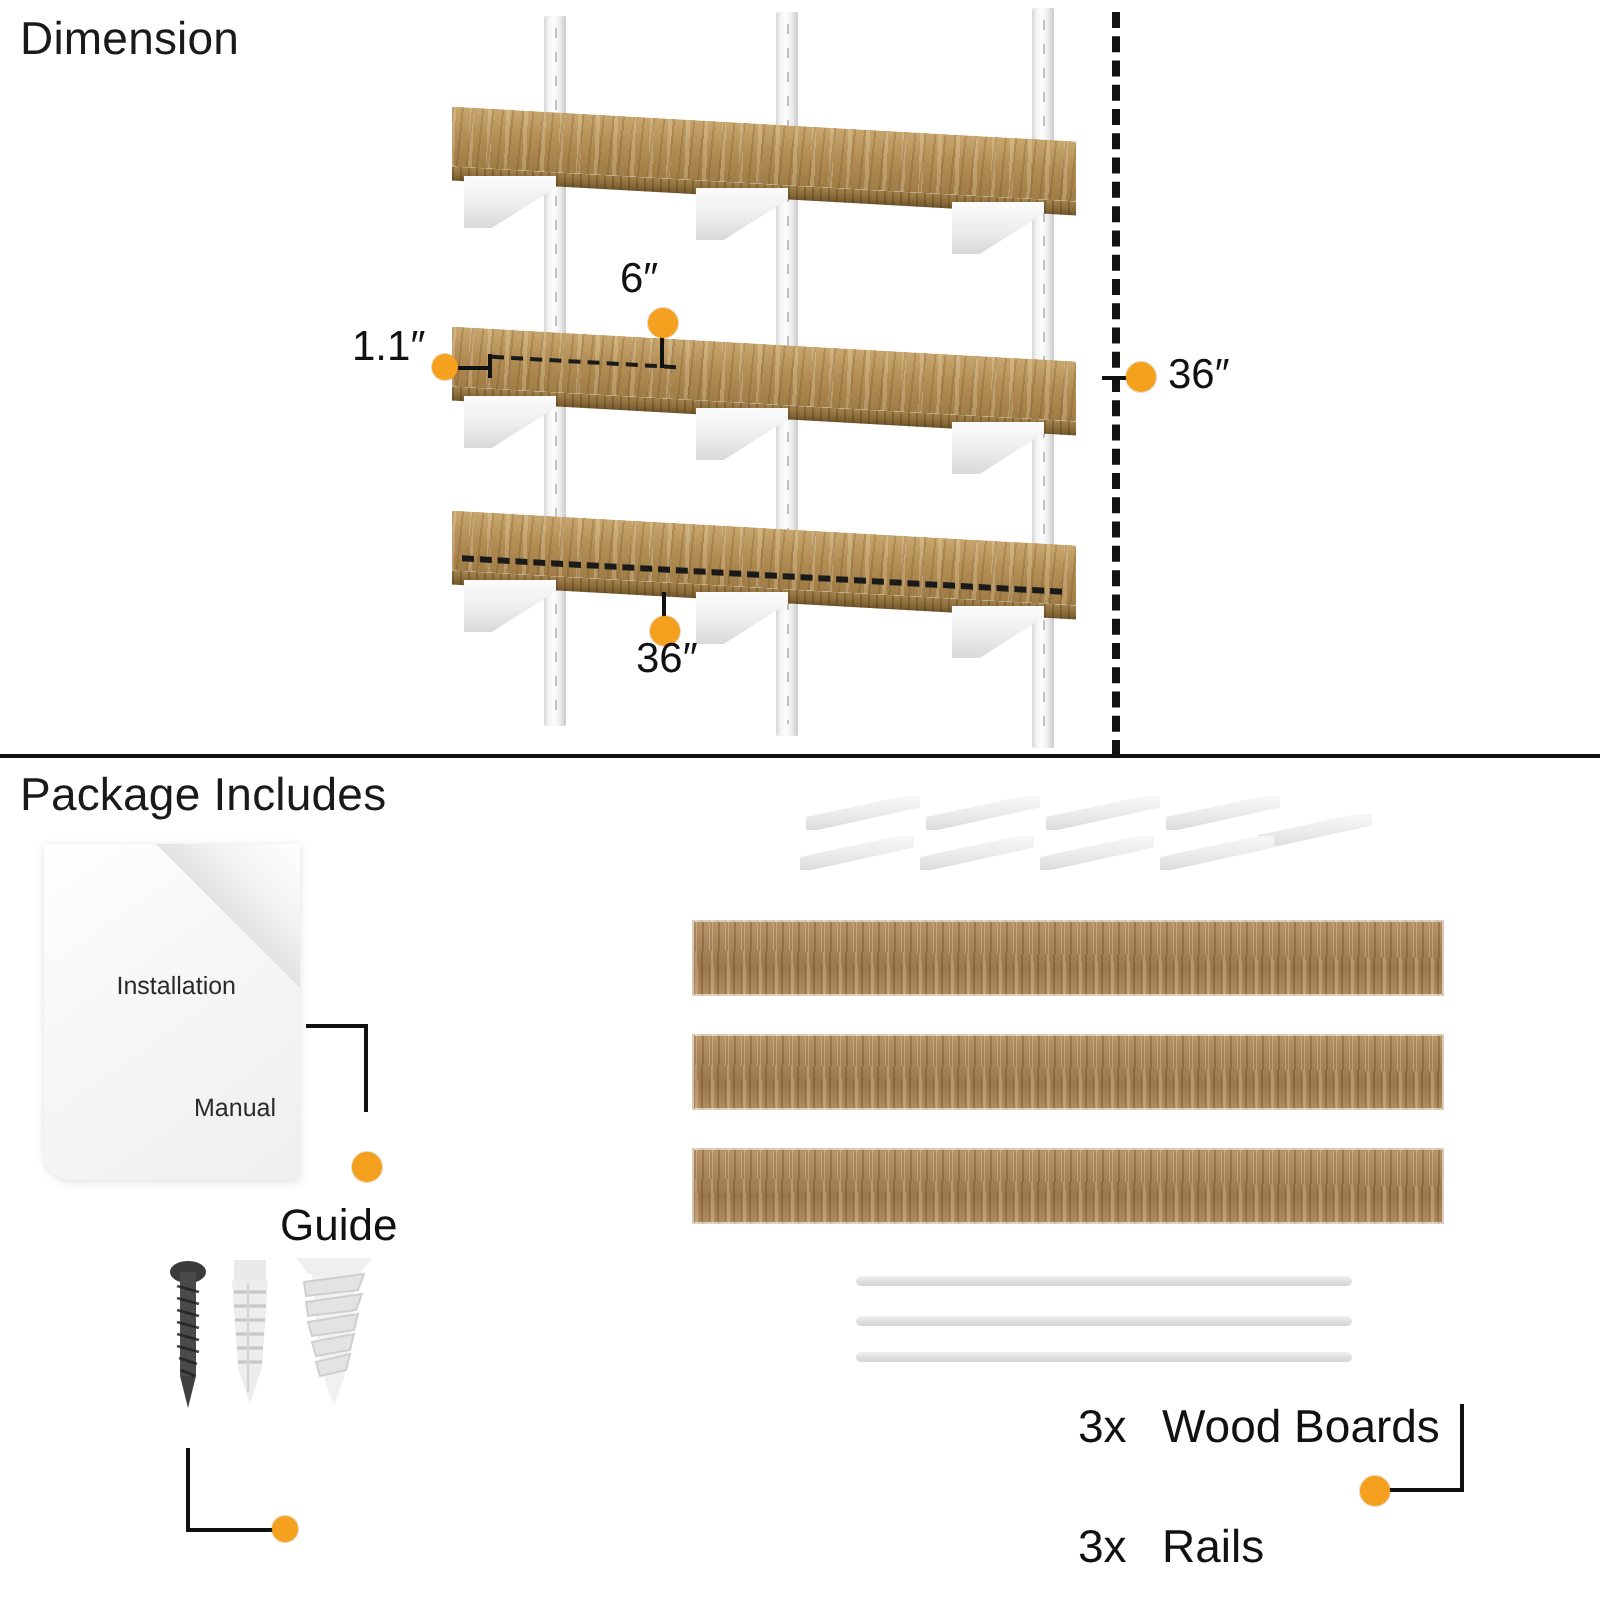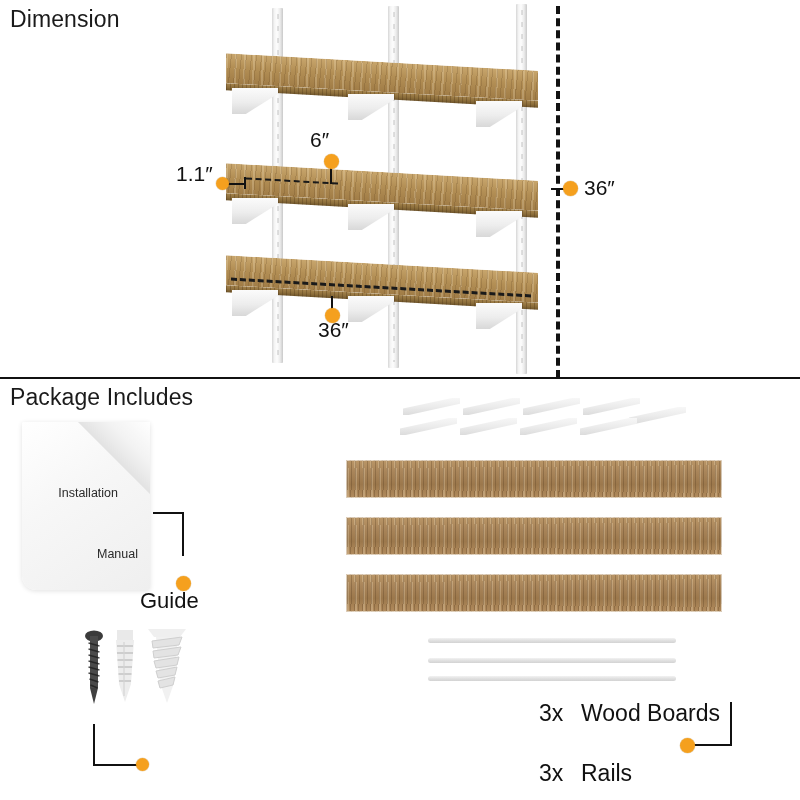--- a/index.html
+++ b/index.html
@@ -225,21 +225,21 @@
 
   <div class="manual" style="left:22px; top:42px; width:128px; height:168px;">
     <div class="curl"></div>
     <div class="manual-text" style="left:8px; top:62px; width:88px;">Installation</div>
     <div class="manual-text" style="left:8px; top:80px; width:108px;margin-top:43px;">Manual</div>
   </div>
 
   <div class="lead h" style="left:153px; top:132px; width:31px;"></div>
   <div class="lead v" style="left:182px; top:132px; height:44px;"></div>
   <div class="dot" style="left:176px; top:196px;"></div>
-  <div class="label-text big" style="left:140px; top:208px;">Guide</div>
+  <div class="label-text big" style="left:140px; top:220px;">Guide</div>
 
   <svg class="screw" style="left:83px; top:250px;" width="22" height="76" viewBox="0 0 22 76">
     <ellipse cx="11" cy="6" rx="9" ry="5.5" fill="#3b3b3b"></ellipse>
     <rect x="7" y="6" width="8" height="52" fill="#4a4a4a"></rect>
     <path d="M7 58 L15 58 L11 74 Z" fill="#404040"></path>
     <g stroke="#1f1f1f" stroke-width="1.4" opacity=".8">
       <path d="M5.5 13 L16.5 16"></path>
         <path d="M5.5 19 L16.5 22"></path>
         <path d="M5.5 25 L16.5 28"></path>
       <path d="M5.5 31 L16.5 34"></path>

